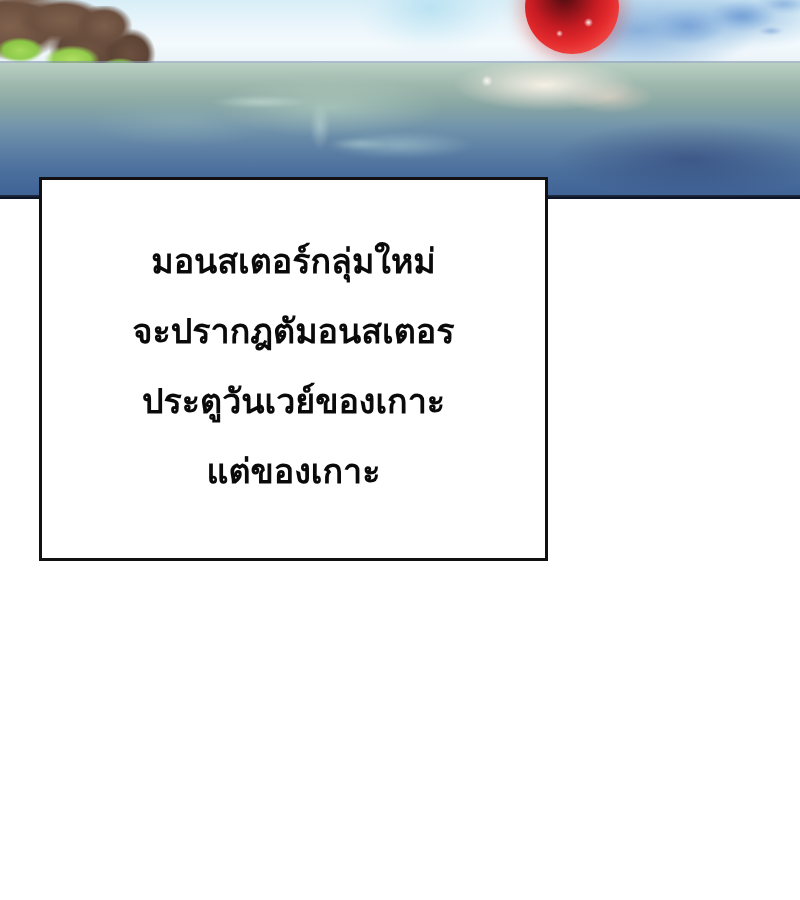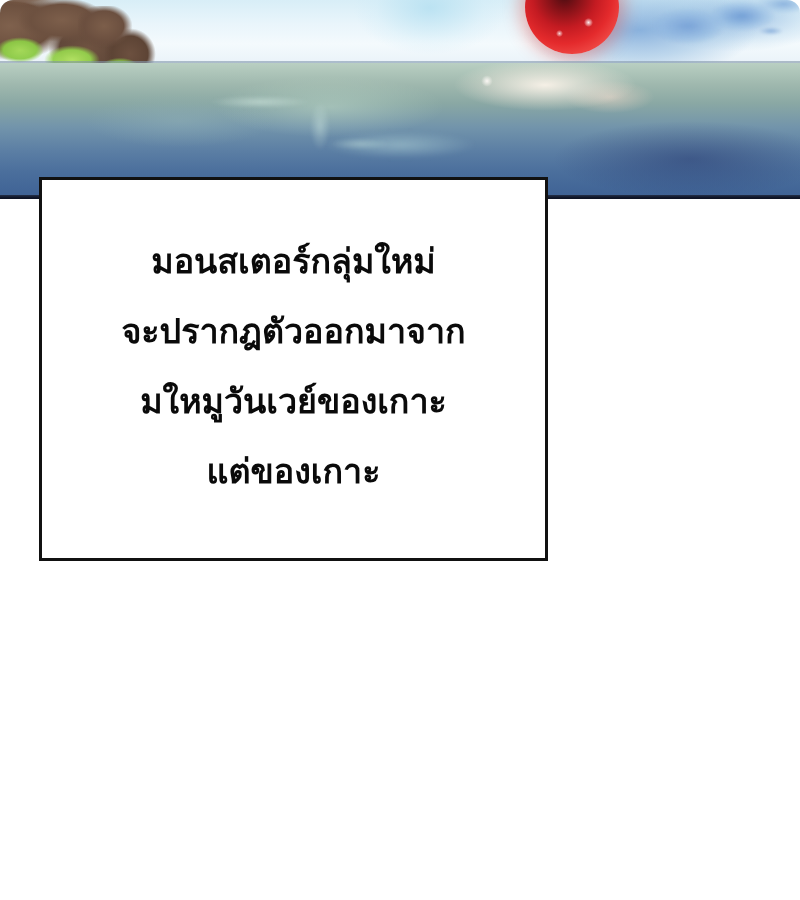--- a/index.html
+++ b/index.html
@@ -14,21 +14,20 @@
     overflow: hidden;
     position: relative;
   }
 
   #page {
     position: relative;
     width: 800px;
     height: 900px;
     background: #ffffff;
     overflow: hidden;
-    border-radius: 13px;
   }
 
   
   .art-panel {
     position: absolute;
     left: 0;
     top: 0;
     width: 800px;
     height: 199px;
     overflow: hidden;
@@ -260,18 +259,18 @@
 
     <div class="water-band"></div>
     <div class="water-swirl"></div>
     <div class="water-glow-right"></div>
 
     <div class="panel-bottom-edge"></div>
   </div>
 
   <div class="caption-box">
     <div class="caption-line">มอนสเตอร์กลุ่มใหม่</div>
-    <div class="caption-line">จะปรากฎตัวออกมาจาก</div>
-    <div class="caption-line">มใหมูวันเวย์ของเกาะ</div>
+    <div class="caption-line">จะปรากฎตัมอนสเตอร</div>
+    <div class="caption-line">ประตูวันเวย์ของเกาะ</div>
     <div class="caption-line">แต่ของเกาะ</div>
   </div>
 
 </div>
 
 </body></html>

